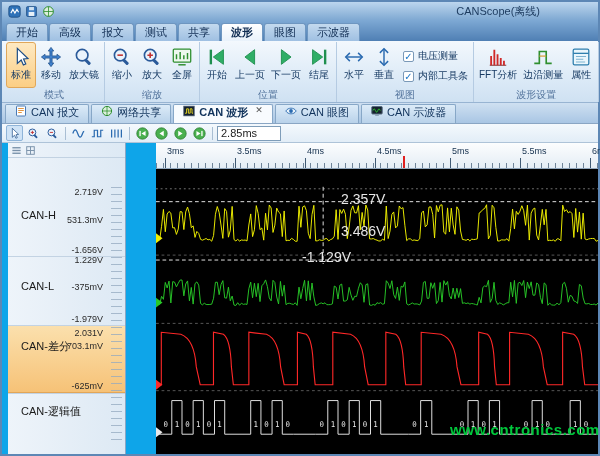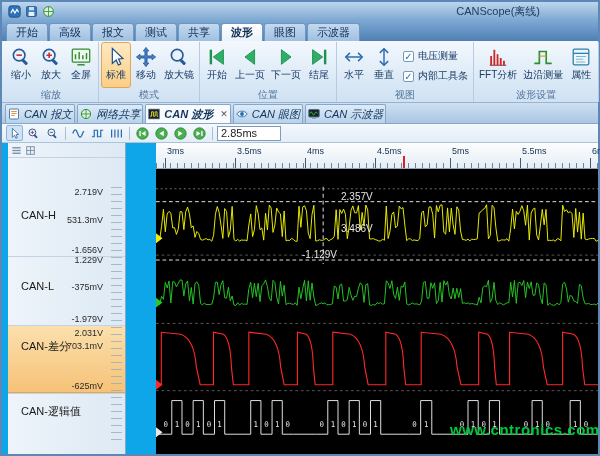--- a/index.html
+++ b/index.html
@@ -35,23 +35,23 @@
   .rbtn.active{background:linear-gradient(#fee9c2,#fbce84);border-color:#e0a75a;}
   .rlabel{height:14px;line-height:14px;text-align:center;font-size:10px;color:#50719a;white-space:nowrap;}
   .vchecks{display:flex;flex-direction:column;gap:6px;padding:7px 3px 0 4px;}
   .vcheck{display:flex;align-items:center;gap:4px;font-size:10px;color:#173a63;white-space:nowrap;}
   .cbox{width:11px;height:11px;border:1px solid #7a99b8;background:#fff;font-size:10px;
         line-height:10px;color:#1e78c8;text-align:center;border-radius:2px;}
 
   
   .dtabs{height:21px;flex:0 0 21px;background:linear-gradient(#cfe0f1,#a9c6e4);
          display:flex;align-items:flex-end;gap:2px;padding-left:3px;border-bottom:1px solid #8aa6c4;}
-  .dtab{display:flex;align-items:center;gap:4px;height:19px;padding:0 2px;font-size:11px;
+  .dtab{display:flex;gap:4px;height:19px;padding:0 9px;font-size:11px;
         color:#11335c;background:linear-gradient(#dcebf8,#b9d2ea);border:1px solid #87a7c7;
-        border-bottom:none;border-radius:2px 2px 0 0;white-space:nowrap;cursor:default;font-style:italic;}
+        border-bottom:none;border-radius:2px 2px 0 0;white-space:nowrap;cursor:default;}
   .dtab svg{width:12px;height:12px;display:block;}
   .dtab.active{background:#f8fbfe;font-weight:bold;}
   .dclose{font-size:9px;color:#555;margin-left:3px;font-weight:normal;}
 
   
   .wtoolbar{height:19px;flex:0 0 19px;background:linear-gradient(#f4f9fd,#e2edf7);
             border-bottom:1px solid #aec3d8;display:flex;align-items:center;gap:2px;padding:0 4px;}
   .ticon{width:17px;height:16px;display:flex;align-items:center;justify-content:center;
          border:1px solid transparent;border-radius:2px;}
   .ticon svg{width:13px;height:13px;display:block;}
@@ -79,21 +79,21 @@
   .ruler{position:absolute;top:0;left:0;right:0;height:26px;
          background:linear-gradient(#fcfdfe,#e4edf5);border-bottom:1px solid #90a6bc;}
   .ruler-minor{position:absolute;left:0;right:0;bottom:0;height:5px;
          background:repeating-linear-gradient(90deg,#6f8499 0 1px,transparent 1px 7px);}
   .rtick{position:absolute;bottom:0;width:1px;height:10px;background:#405a74;}
   .rlab{position:absolute;top:3px;font-size:9px;color:#15304e;white-space:nowrap;}
   .rred{position:absolute;bottom:0;width:2px;height:12px;background:#e02020;}
 
   .waves{position:absolute;top:26px;left:0;right:0;bottom:0;}
   #wave-svg{position:absolute;left:0;top:0;width:100%;height:100%;}
-  .clabel{position:absolute;font-size:10px;color:#e6e6e6;white-space:nowrap;}
+  .clabel{position:absolute;font-size:14px;color:#e6e6e6;white-space:nowrap;}
   .watermark{position:absolute;left:294px;top:252px;font-size:15px;font-weight:bold;
              color:#00c83c;letter-spacing:.5px;white-space:nowrap;}
 </style>
 </head>
 <body>
 
 <svg width="0" height="0" style="position:absolute" aria-hidden="true">
 <defs>
   <symbol id="i-cursor" viewBox="0 0 24 24">
         <path d="M8 2.5 V19 L12.2 15.2 L14.6 20.8 L17.2 19.6 L14.8 14.2 L19.6 13.6 Z" fill="#fff" stroke="#1d4d86" stroke-width="1.3"></path>
@@ -251,64 +251,64 @@
     <span class="rtab">共享</span>
     <span class="rtab active">波形</span>
     <span class="rtab">眼图</span>
     <span class="rtab">示波器</span>
   </div>
 
   <div class="rbody">
 
     <div class="rgroup">
       <div class="rbtns">
-        <div class="rbtn">
-          <svg>
-              <use href="#i-magm"></use>
-            </svg>
-          <span class="rtext">缩小</span>
-        </div>
-        <div class="rbtn">
-          <svg>
-              <use href="#i-magp"></use>
-            </svg>
-          <span class="rtext">放大</span>
-        </div>
-        <div class="rbtn">
-          <svg>
-              <use href="#i-full"></use>
-            </svg>
-          <span class="rtext">全屏</span>
-        </div>
-      </div>
-      <div class="rlabel">缩放</div>
+        <div class="rbtn active">
+          <svg>
+              <use href="#i-cursor"></use>
+            </svg>
+          <span class="rtext">标准</span>
+        </div>
+        <div class="rbtn">
+          <svg>
+              <use href="#i-move"></use>
+            </svg>
+          <span class="rtext">移动</span>
+        </div>
+        <div class="rbtn">
+          <svg>
+              <use href="#i-mag"></use>
+            </svg>
+          <span class="rtext">放大镜</span>
+        </div>
+      </div>
+      <div class="rlabel">模式</div>
     </div>
 
     <div class="rgroup">
       <div class="rbtns">
-        <div class="rbtn active">
-          <svg>
-              <use href="#i-cursor"></use>
-            </svg>
-          <span class="rtext">标准</span>
-        </div>
-        <div class="rbtn">
-          <svg>
-              <use href="#i-move"></use>
-            </svg>
-          <span class="rtext">移动</span>
-        </div>
-        <div class="rbtn">
-          <svg>
-              <use href="#i-mag"></use>
-            </svg>
-          <span class="rtext">放大镜</span>
-        </div>
-      </div>
-      <div class="rlabel">模式</div>
+        <div class="rbtn">
+          <svg>
+              <use href="#i-magm"></use>
+            </svg>
+          <span class="rtext">缩小</span>
+        </div>
+        <div class="rbtn">
+          <svg>
+              <use href="#i-magp"></use>
+            </svg>
+          <span class="rtext">放大</span>
+        </div>
+        <div class="rbtn">
+          <svg>
+              <use href="#i-full"></use>
+            </svg>
+          <span class="rtext">全屏</span>
+        </div>
+      </div>
+      <div class="rlabel">缩放</div>
     </div>
 
     <div class="rgroup">
       <div class="rbtns">
         <div class="rbtn">
           <svg>
               <use href="#i-navs"></use>
             </svg>
           <span class="rtext">开始</span>
         </div>

